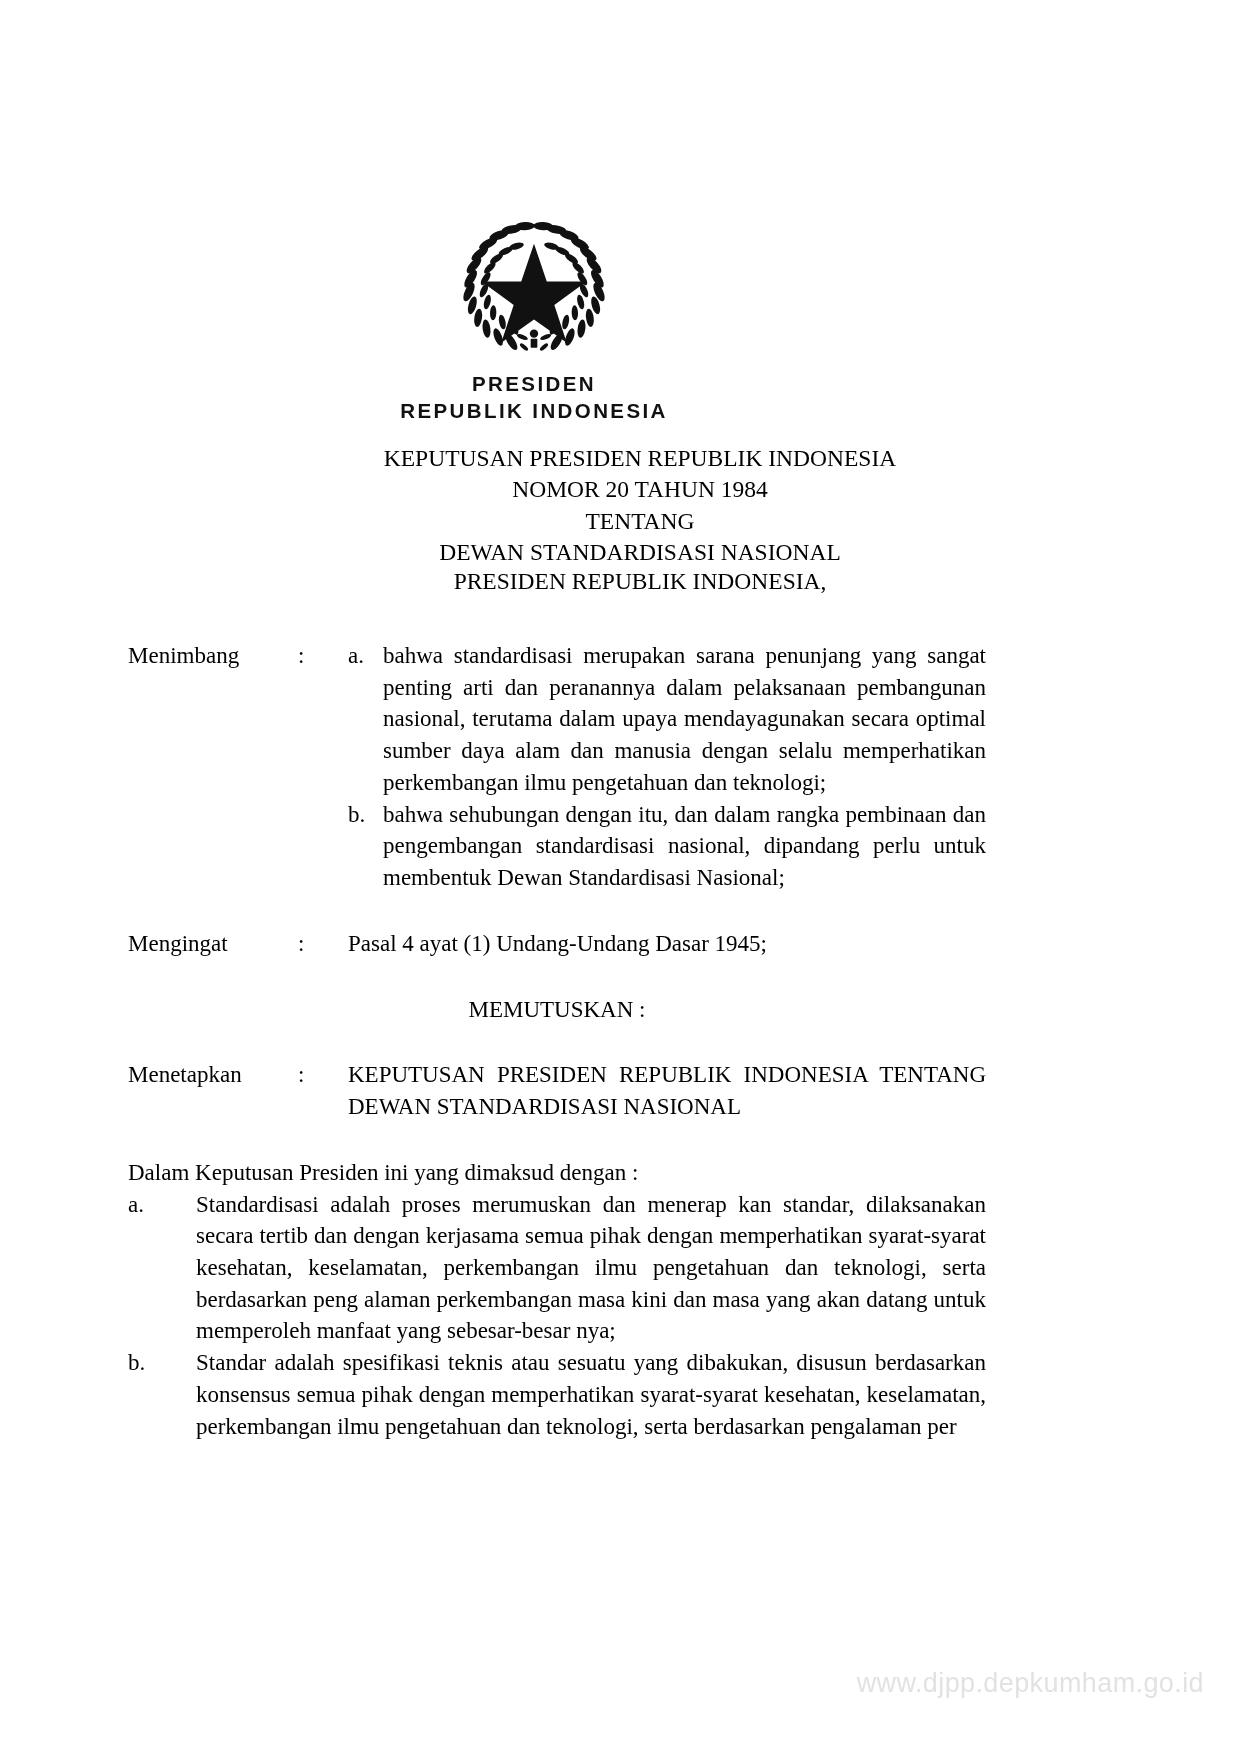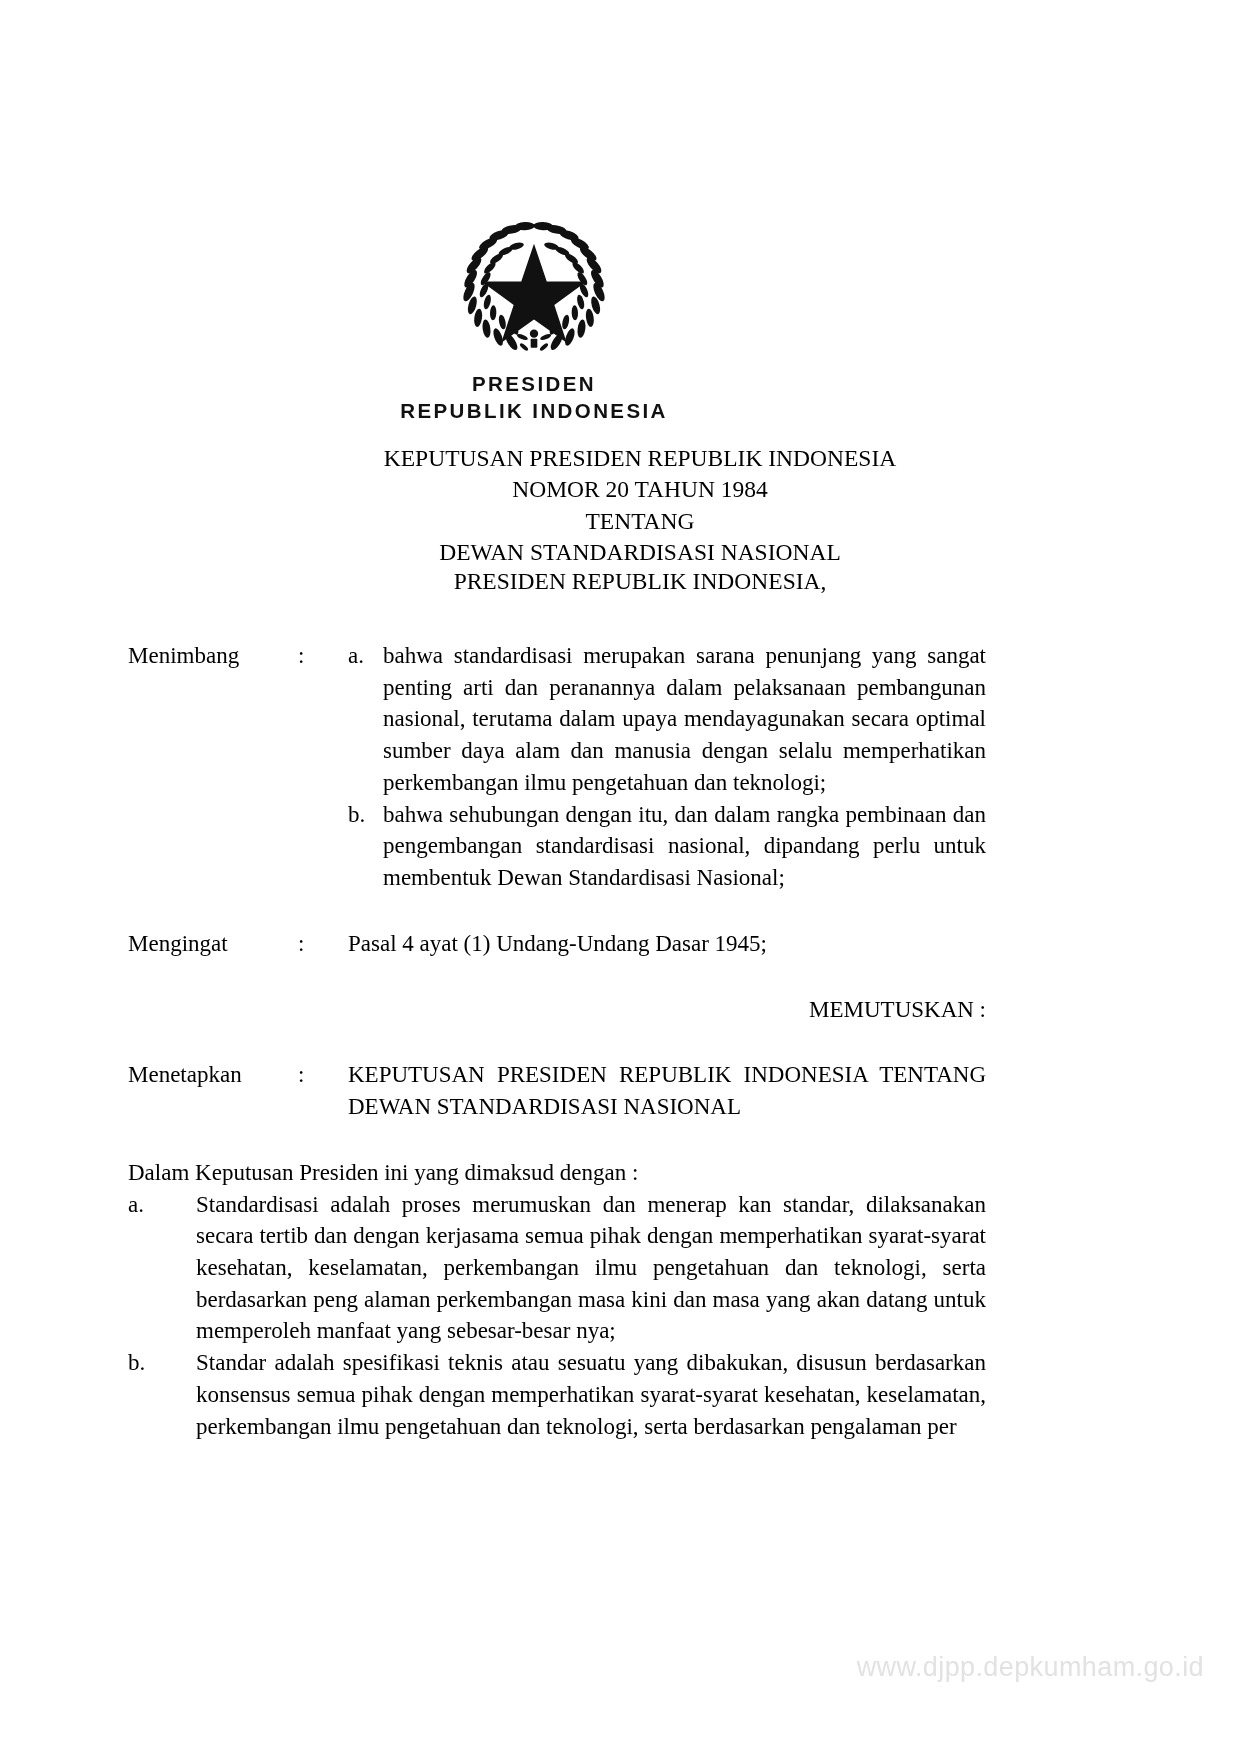--- a/index.html
+++ b/index.html
@@ -113,21 +113,21 @@
   .item .text {
     flex: 1 1 auto;
     text-align: justify;
     text-justify: inter-word;
     margin-left: 9px;
   }
 
   .justify { text-align: justify; text-justify: inter-word; }
   .gap-m  { height: 34px; }
 
-  .centered { text-align: right; }
+  .centered { text-align: center; }
 
   
   .bab-block {
     text-align: center;
     line-height: 1.30;
   }
 
   
   .def {
     display: flex;
@@ -142,21 +142,21 @@
     text-align: justify;
     text-justify: inter-word;
   }
 
   .lead { margin-bottom: 0; }
 
   
   .watermark {
     position: absolute;
     right: 36px;
-    bottom: 72px;
+    bottom: 56px;
     font-family: "Liberation Sans", "DejaVu Sans", sans-serif;
     font-size: 27px;
     letter-spacing: 0.4px;
     color: #e2e2e2;
     white-space: nowrap;
   }
 </style>
 </head>
 <body>
 

